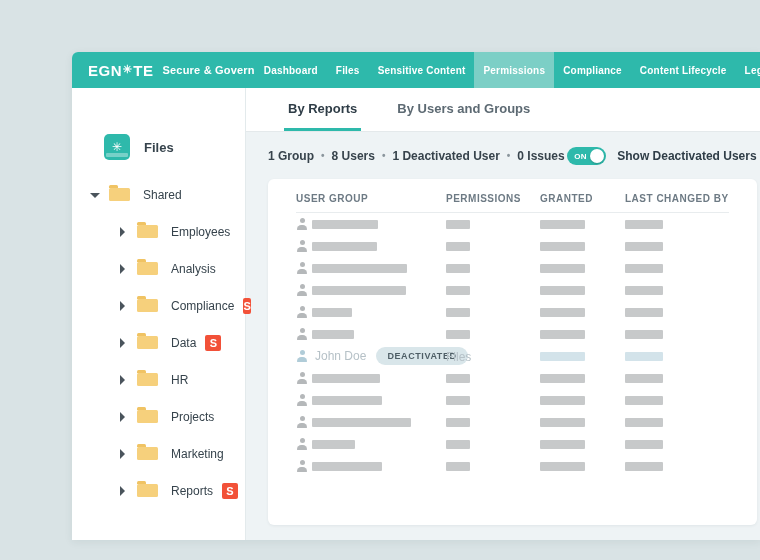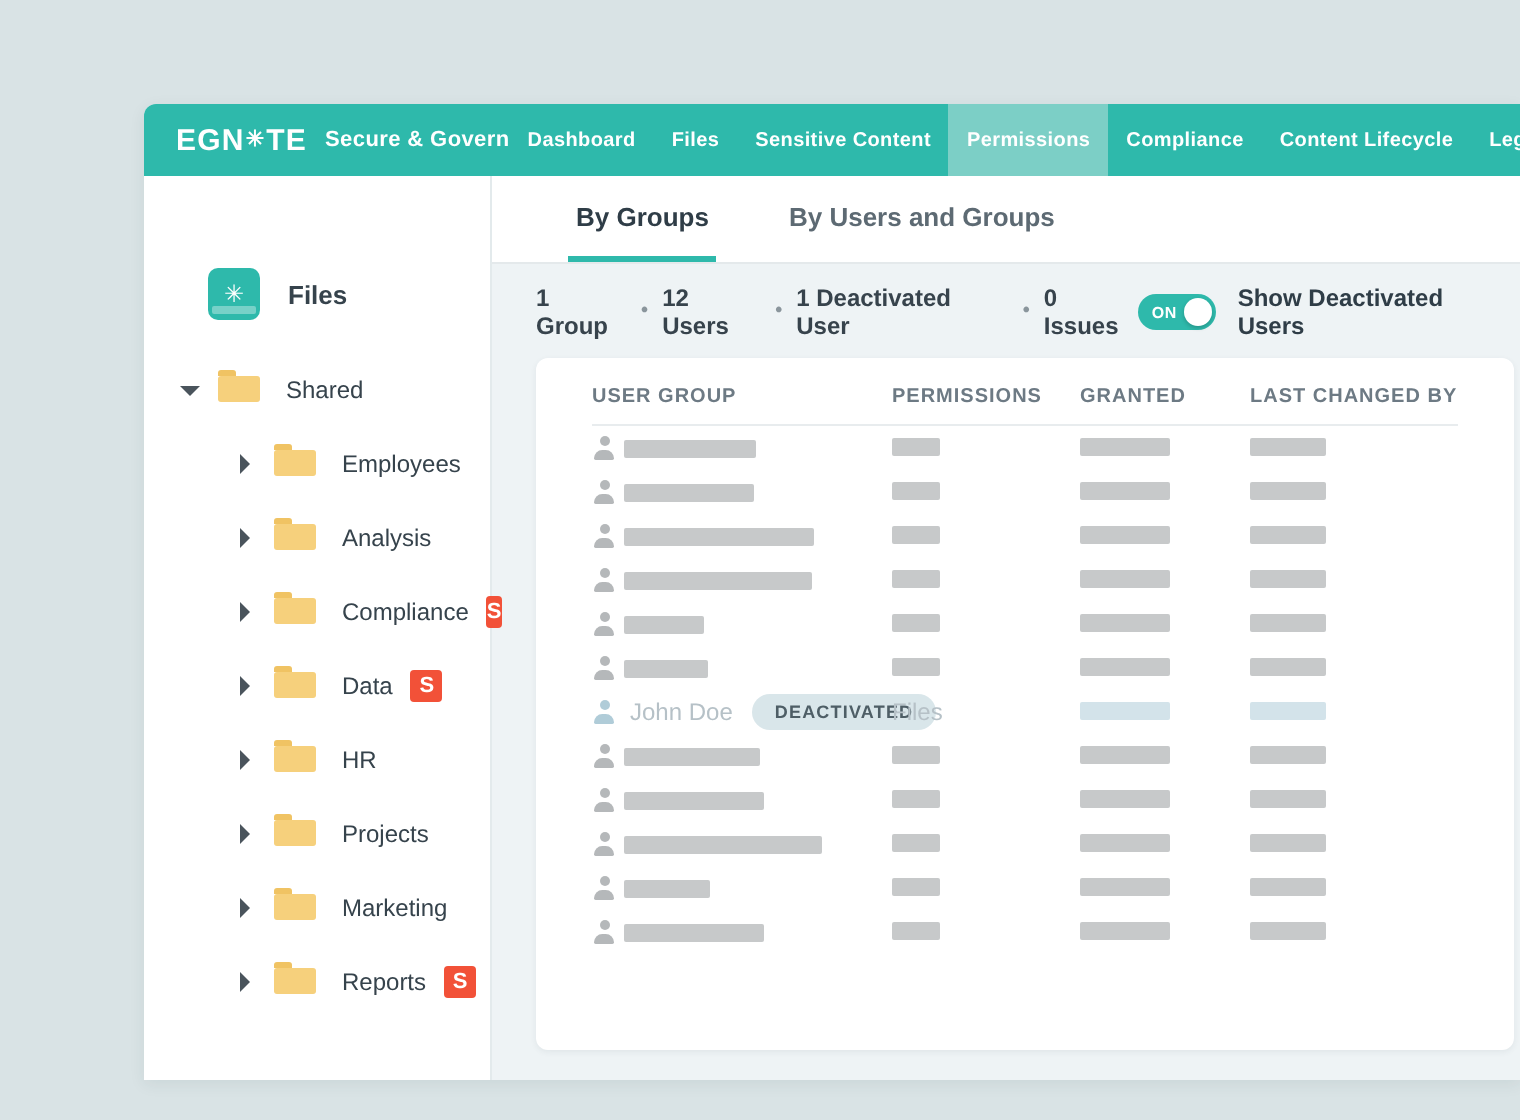--- a/index.html
+++ b/index.html
@@ -206,29 +206,29 @@
             <span class="caret right"></span>
             <span class="folder"></span>
             <span class="tree-label">Reports</span>
             <span class="s-badge">S</span>
           </div>
         </div>
     </div>
 
     <div class="main">
       <div class="tabbar">
-          <div class="tab active">By Groups</div>
+          <div class="tab active">By Reports</div>
           <div class="tab">By Users and Groups</div>
         </div>
 
       <div class="summary-row">
         <div class="summary-text">
             <span>1 Group</span>
             <span class="sep">•</span>
-            <span>12 Users</span>
+            <span>8 Users</span>
             <span class="sep">•</span>
             <span>1 Deactivated User</span>
             <span class="sep">•</span>
             <span>0 Issues</span>
           </div>
         <div class="toggle-area">
           <div class="toggle">
             <span class="on-text">ON</span>
             <span class="knob"></span>
           </div>

